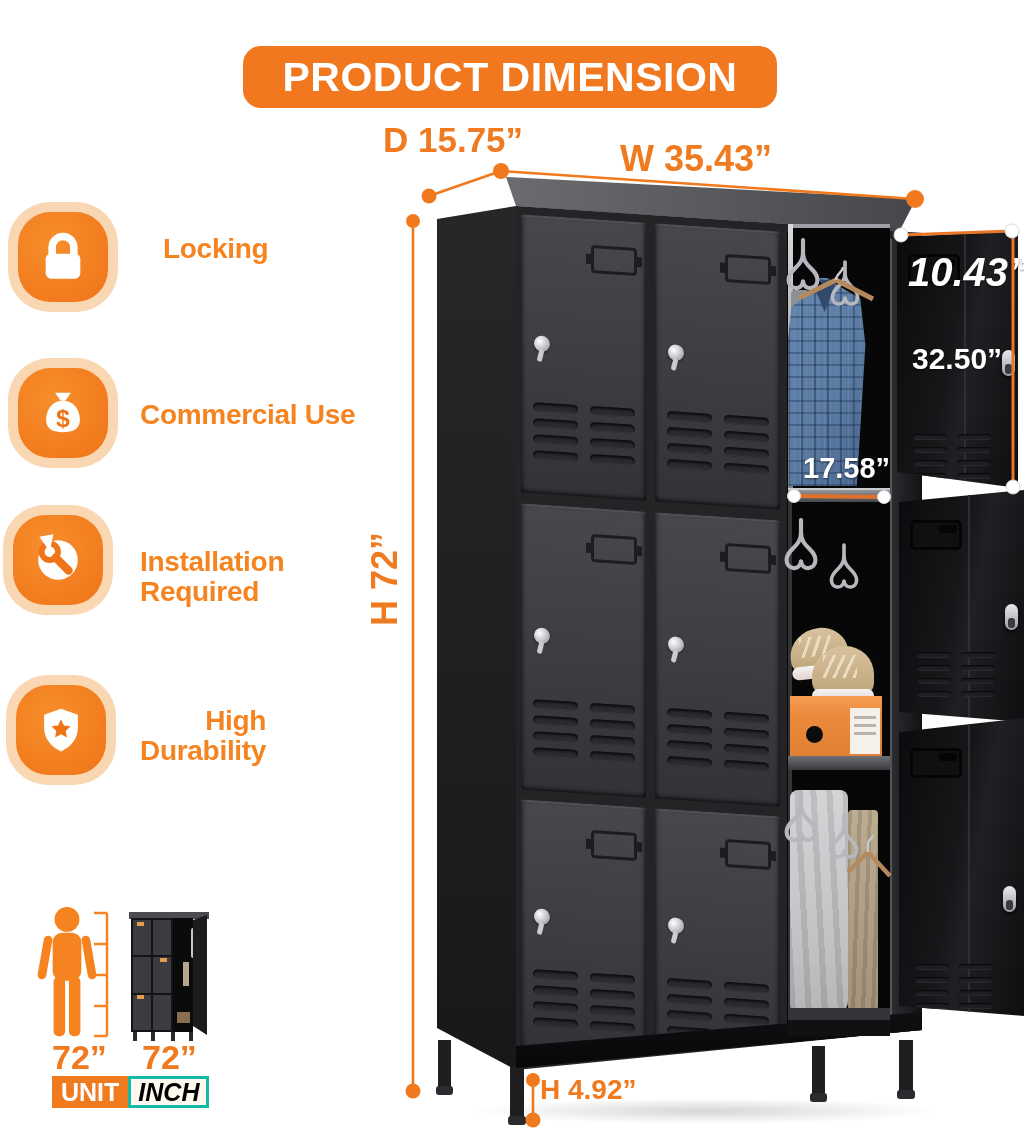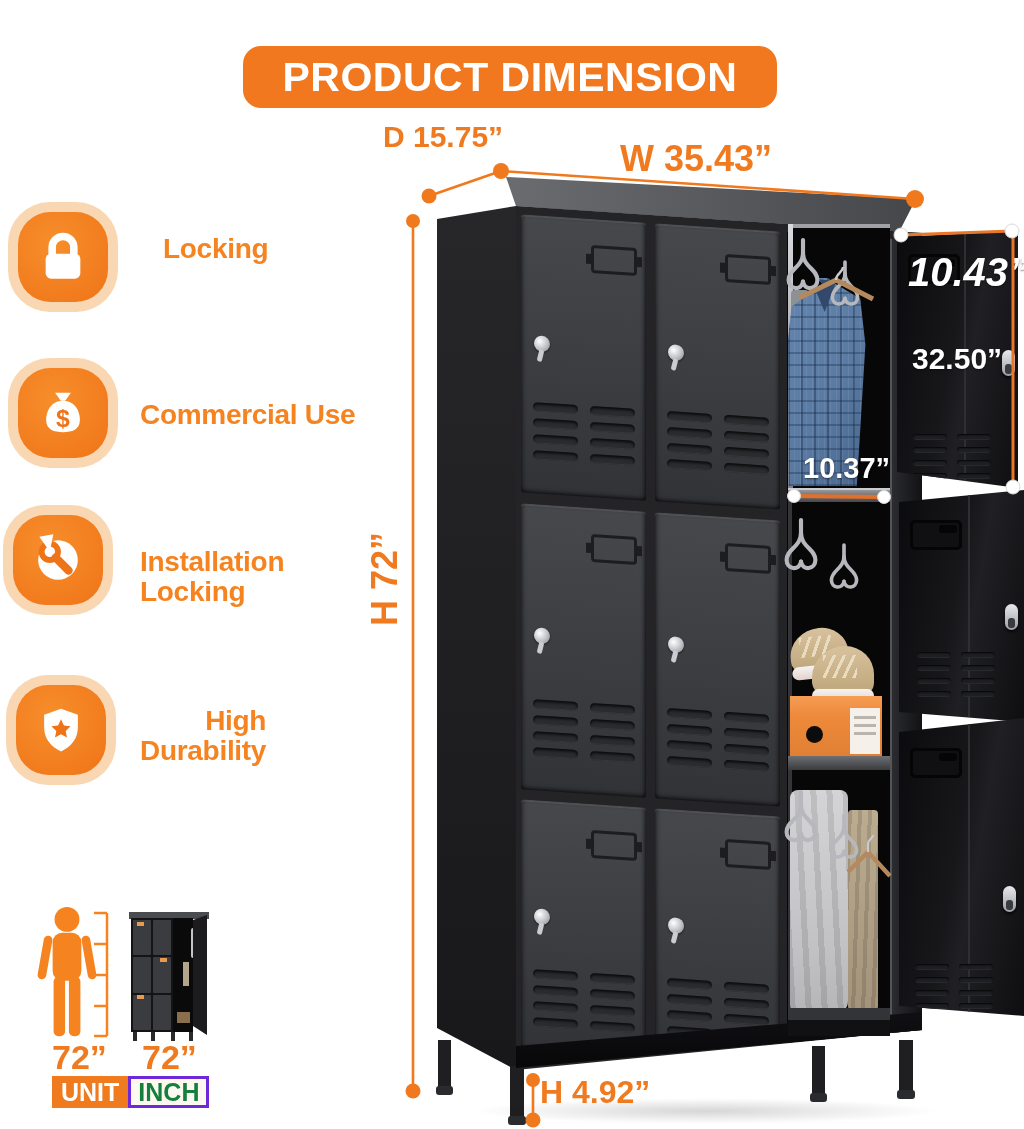--- a/index.html
+++ b/index.html
@@ -19,34 +19,34 @@
          background:radial-gradient(circle at 40% 35%,#F78E2B,#EF7418);}
   .flabel{color:#F5831F;font-size:28px;font-weight:700;line-height:1.08;white-space:pre-line;letter-spacing:-.3px;}
   .fi1{left:8px;top:202px;}  .fl1{left:140px;top:234px;margin-left:23px;}
   .fi2{left:8px;top:358px;}  .fl2{left:140px;top:400px;}
   .fi3{left:3px;top:505px;}  .fl3{left:140px;top:547px;}
   .fi4{left:6px;top:675px;}  .fl4{left:140px;top:706px;text-align:right;}
 
   
   .dim{color:#EF7A1F;font-weight:800;}
   .dimw{color:#ffffff;font-weight:800;text-shadow:0 1px 2px rgba(0,0,0,.5);}
-  .t-depth{left:383px;top:120px;font-size:30px;}
+  .t-depth{left:383px;top:120px;font-size:35px;}
   .t-width{left:620px;top:138px;font-size:36px;}
   .t-height{left:325px;top:558px;width:120px;text-align:center;font-size:36px;transform:rotate(-90deg);}
-  .t-leg{left:540px;top:1074px;font-size:32px;}
+  .t-leg{left:540px;top:1074px;font-size:28px;}
   .t-doorw{left:908px;top:250px;font-size:40px;font-style:italic;}
   .t-doorh{left:912px;top:342px;font-size:30px;}
   .t-innerw{left:803px;top:452px;font-size:29px;}
 
   
   .t-p72{left:52px;top:1038px;font-size:34px;}
   .t-l72{left:142px;top:1038px;font-size:34px;}
   .badge{left:52px;top:1076px;height:32px;display:flex;align-items:stretch;font-size:25px;font-weight:800;}
   .badge .u{background:#F07A1E;color:#fff;display:flex;align-items:center;padding:0 9px;}
-  .badge .i{background:#FEF9F0;color:#15803d;border:3px solid #6d28d9;display:flex;align-items:center;padding:0 7px;}
+  .badge .i{background:#FEF9F0;color:#000000;border:3px solid #14b8a6;display:flex;align-items:center;padding:0 7px;font-style:italic;}
 
   .ml-top{left:129px;top:912px;width:80px;height:7px;background:#4b4c50;}
   .ml-body{left:131px;top:918px;width:42px;height:114px;background:#141416;display:grid;
            grid-template-columns:1fr 1fr;grid-template-rows:1fr 1fr 1fr;gap:2px;padding:2px;box-sizing:border-box;}
   .ml-body i{background:#3b3c40;border-radius:1px;}
   .ml-open{left:173px;top:918px;width:20px;height:114px;background:#0a0a0b;}
   .ml-door{left:193px;top:915px;width:14px;height:120px;background:#1c1c1f;
            clip-path:polygon(0 5px,14px 0,14px 120px,0 111px);}
   .ml-leg{top:1032px;width:4px;height:9px;background:#2a2a2d;}
   .ml-tag{width:7px;height:4px;background:#E89A50;}
@@ -399,40 +399,40 @@
     <div class="ficon">
       <svg width="56" height="56" viewBox="0 0 48 48">
           <circle cx="24" cy="24" r="17" fill="#fff"></circle>
           <circle cx="17" cy="17" r="7" stroke="#EF7418" stroke-width="5" fill="none"></circle>
           <polygon points="17,17 8,4 20,2" fill="#fff"></polygon>
           <path d="M22 22 L33 33" stroke="#EF7418" stroke-width="7" stroke-linecap="round"></path>
         </svg>
     </div>
   </div>
   <div class="abs flabel fl3">Installation
-Locking</div>
+Required</div>
 
   <div class="abs ficon-ring fi4">
     <div class="ficon">
       <svg width="54" height="54" viewBox="0 0 48 48">
           <path d="M24 5 l15 5.5 v11 c0 10.5 -6.5 17.5 -15 21.5 c-8.5 -4 -15 -11 -15 -21.5 v-11 z" fill="#fff"></path>
           <polygon fill="#EF7418" points="24,14.5 26.6,20 32.5,20.7 28.2,24.8 29.3,30.6 24,27.7 18.7,30.6 19.8,24.8 15.5,20.7 21.4,20"></polygon>
         </svg>
     </div>
   </div>
   <div class="abs flabel fl4">High
 Durability</div>
 
   <div class="abs dim t-depth">D 15.75”</div>
   <div class="abs dim t-width">W 35.43”</div>
   <div class="abs dim t-height">H 72”</div>
   <div class="abs dim t-leg">H 4.92”</div>
   <div class="abs dimw t-doorw">10.43”</div>
   <div class="abs dimw t-doorh">32.50”</div>
-  <div class="abs dimw t-innerw">10.37”</div>
+  <div class="abs dimw t-innerw">17.58”</div>
 
   <svg class="abs" width="62" height="134" viewBox="0 0 60 140" style="left:36px;top:906px" fill="#F5831F">
     <circle cx="30" cy="14" r="13"></circle>
     <rect x="15" y="28" width="30" height="50" rx="10"></rect>
     <rect x="6" y="31" width="9" height="46" rx="4.5" transform="rotate(10 10 34)"></rect>
     <rect x="45" y="31" width="9" height="46" rx="4.5" transform="rotate(-10 50 34)"></rect>
     <rect x="16" y="74" width="12" height="62" rx="5"></rect>
     <rect x="32" y="74" width="12" height="62" rx="5"></rect>
   </svg>
 

